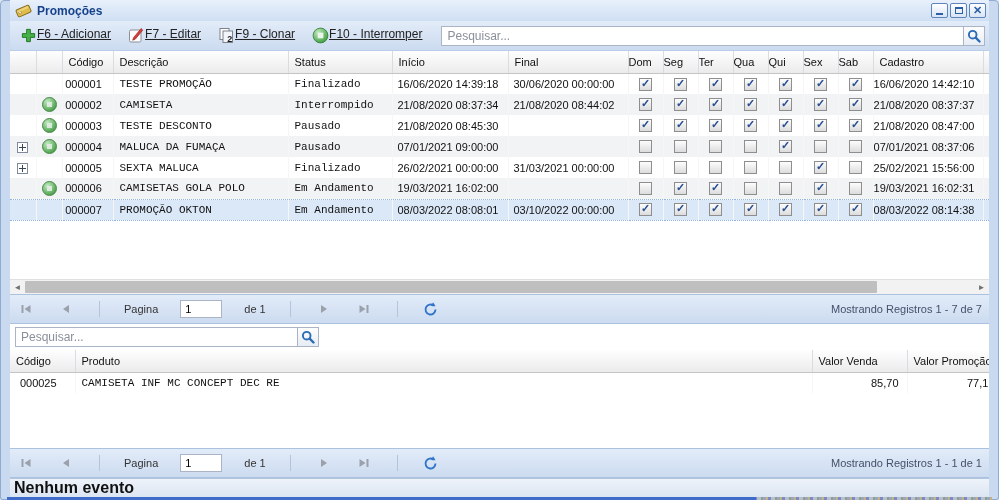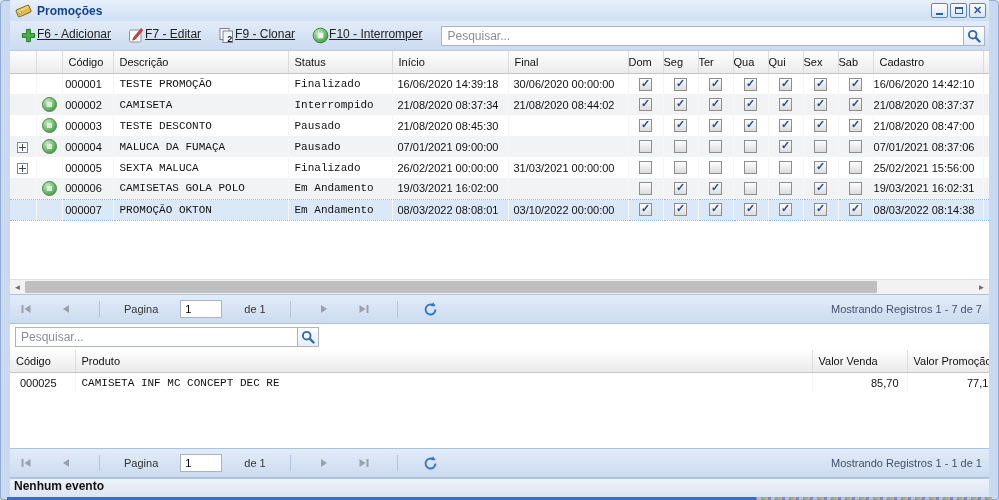--- a/index.html
+++ b/index.html
@@ -78,23 +78,23 @@
     font-size: 11px; color: #333; }
   .pg-btn { width: 18px; height: 18px; display: inline-flex; align-items: center; justify-content: center; cursor: default; }
   .pg-sep { width: 1px; height: 16px; background: #b4c4da; margin: 0 2px; }
   .pg-input { width: 42px; height: 18px; border: 1px solid #aab4c4; padding: 0 4px; font-size: 11px;
     font-family: "Liberation Sans", sans-serif; }
   .pg-summary { margin-left: auto; color: #44506a; }
   
   .search2 { flex: 0 0 26px; background: #fff; display: flex; align-items: flex-start; padding: 3px 0 0 5px; }
   .search2 .search-input { flex: 0 0 282px; }
   
-  .statusbar { flex: 0 0 19px; display: flex; align-items: flex-start; padding: 0 4px;
+  .statusbar { flex: 0 0 19px; display: flex; align-items: flex-end; padding: 0 4px;
     background: linear-gradient(#eef3fa, #dbe5f2); border-top: 1px solid #b3c6de;
-    font-size: 12px; font-weight: bold; color: #111; }
+    font-size: 16px; font-weight: bold; color: #111; }
   .bottomstrip { flex: 0 0 3px; margin: 0 -3px;
     background:
       linear-gradient(90deg, #3f6cc8 0, #3f6cc8 76%, rgba(0,0,0,0) 76%),
       repeating-linear-gradient(90deg, #9aa7b8 0 3px, #c2b089 3px 5px, #7d89c0 5px 8px, #b5bfcf 8px 12px, #8fa08a 12px 14px); }
 </style>
 </head>
 <body>
 
 <div class="window">
 

